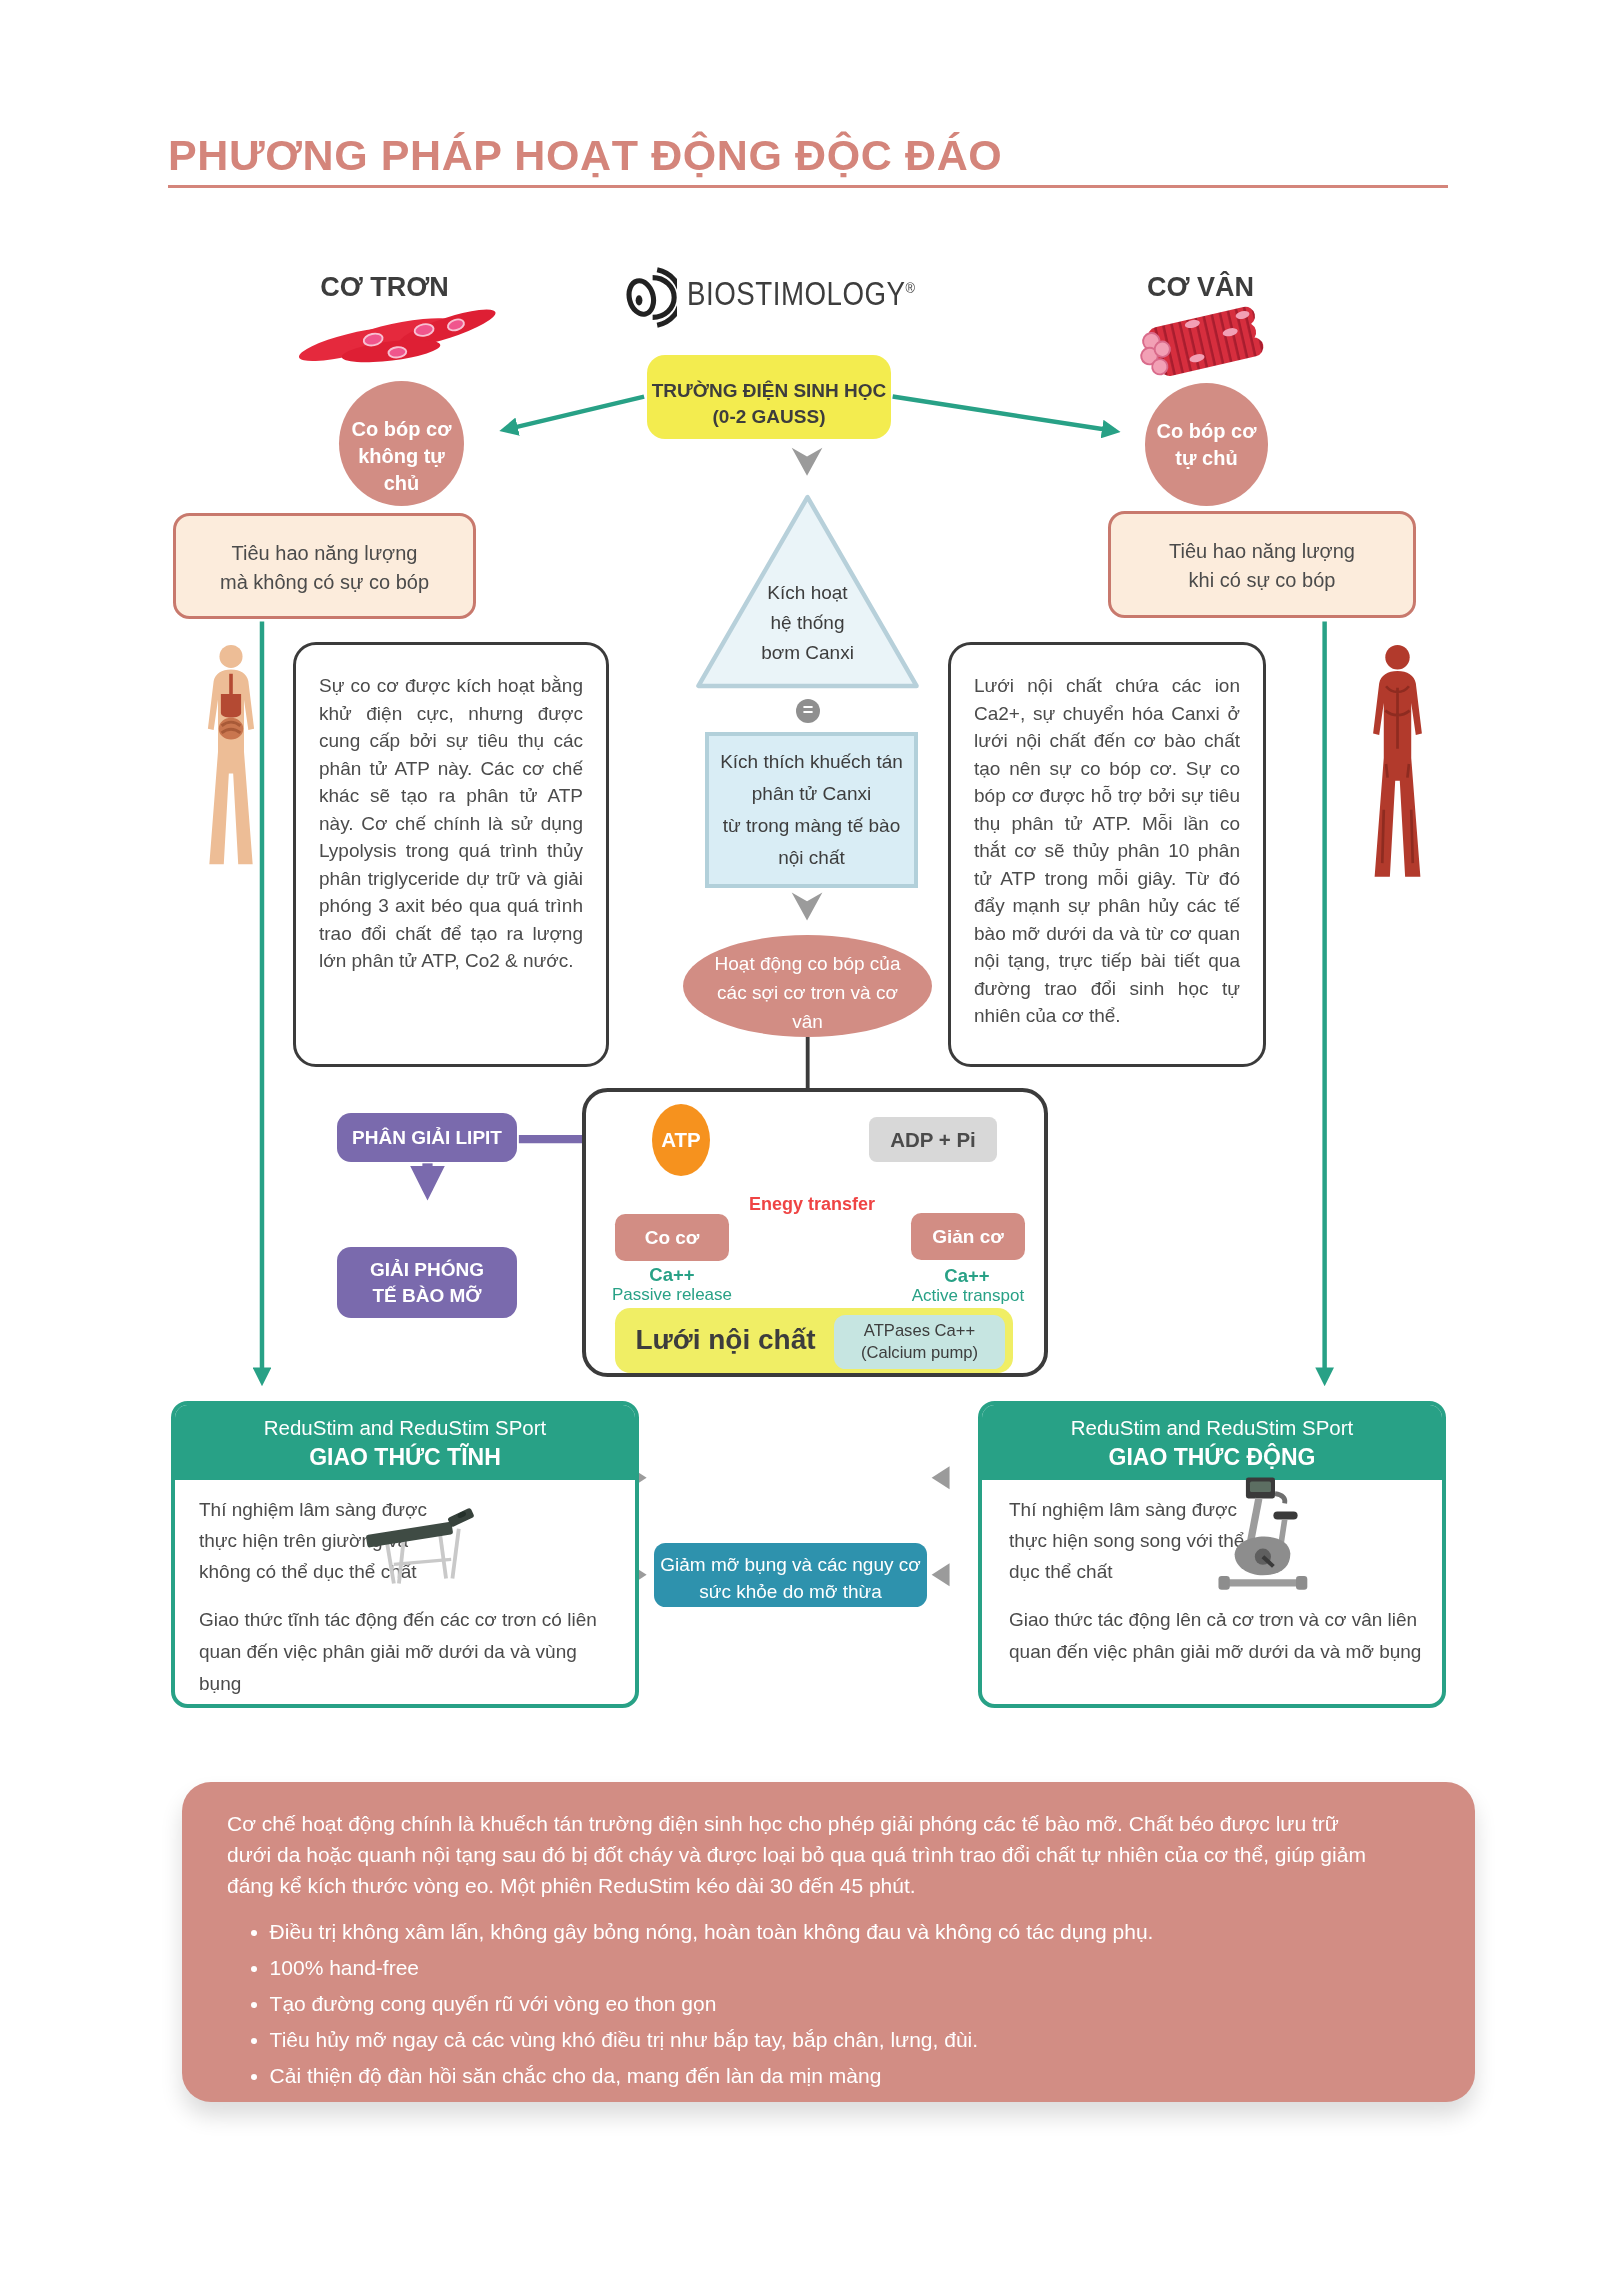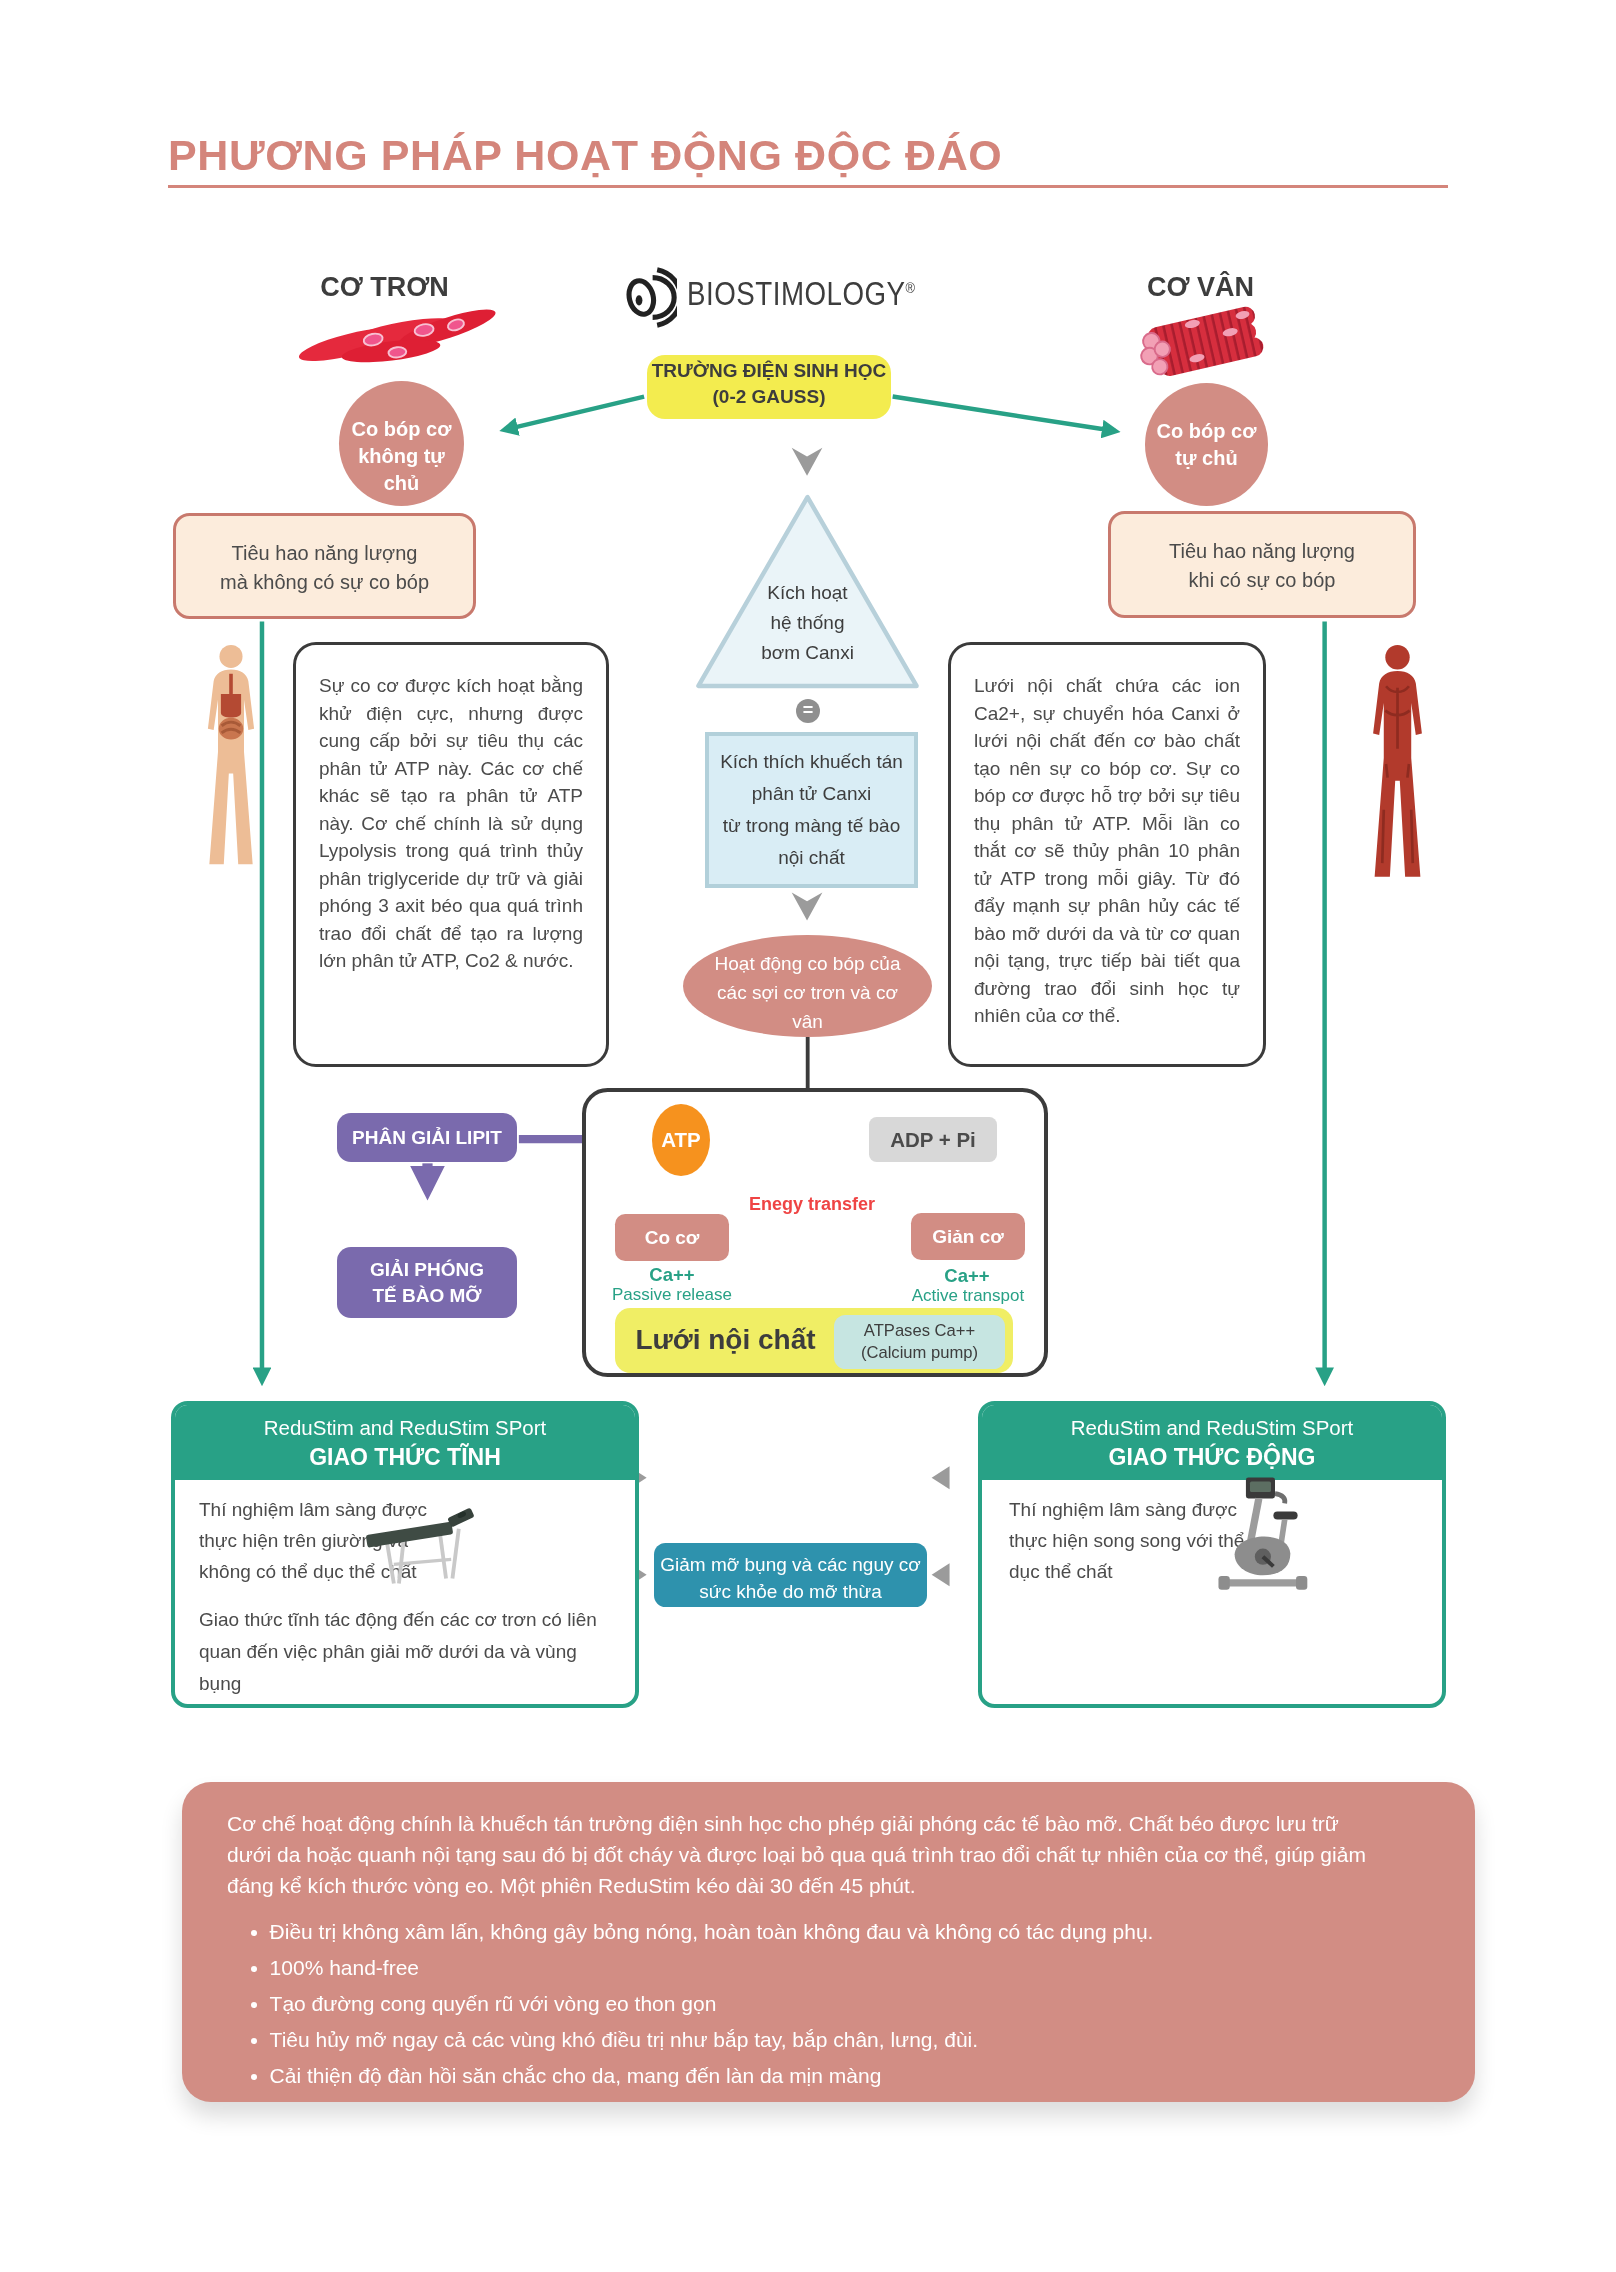--- a/index.html
+++ b/index.html
@@ -78,21 +78,21 @@
     <path d="M55,6 A52,50 0 0 1 55,104" fill="none" stroke="#222" stroke-width="9"></path>
     <path d="M47,20 A38,35 0 0 1 47,90" fill="none" stroke="#222" stroke-width="9"></path>
     <ellipse cx="27" cy="55" rx="21" ry="30" fill="none" stroke="#222" stroke-width="9" transform="rotate(-14 27 55)"></ellipse>
     <ellipse cx="23" cy="60" rx="6" ry="9" fill="#222"></ellipse>
   </svg>
   <div class="abs" style="left:687px;top:275px;font-size:33px;color:#3d3d3d;letter-spacing:0.6px;transform:scaleX(.84);transform-origin:left top;">
     <span>BIOSTIMOLOGY</span><sup style="font-size:15.3px;">®</sup>
   </div>
 
   <div class="abs txt ctr" style="left:647px;top:355px;width:244px;height:61px;background:#f3ec4f;border-radius:18px;
-              font-size:19px;font-weight:bold;color:#3d3d3d;line-height:26px;padding-top:3px;">TRƯỜNG ĐIỆN SINH HỌC
+              font-size:19px;font-weight:bold;color:#3d3d3d;line-height:26px;padding-top:23px;">TRƯỜNG ĐIỆN SINH HỌC
 (0-2 GAUSS)</div>
 
   <div class="abs ctr" style="left:295px;top:272px;width:179px;font-size:27px;font-weight:bold;color:#3d3d3d;">CƠ TRƠN</div>
   <svg class="abs" style="left:295px;top:295px;" width="206" height="84" viewBox="0 0 322 132">
     <ellipse cx="85" cy="78" rx="82" ry="17" fill="#e5293d" transform="rotate(-14 85 78)"></ellipse>
     <ellipse cx="170" cy="60" rx="88" ry="18" fill="#e5293d" transform="rotate(-10 170 60)"></ellipse>
     <ellipse cx="238" cy="52" rx="80" ry="16" fill="#de1f34" transform="rotate(-18 238 52)"></ellipse>
     <ellipse cx="150" cy="88" rx="78" ry="15" fill="#de1f34" transform="rotate(-7 150 88)"></ellipse>
     <ellipse cx="122" cy="70" rx="15" ry="9" fill="#f0568d" stroke="#f8c1d2" stroke-width="3" transform="rotate(-12 122 70)"></ellipse>
     <ellipse cx="202" cy="55" rx="15" ry="9" fill="#f0568d" stroke="#f8c1d2" stroke-width="3" transform="rotate(-10 202 55)"></ellipse>
@@ -238,20 +238,21 @@
       <line x1="58" y1="28" x2="48" y2="80" stroke="#9c9c9c" stroke-width="9"></line>
       <rect x="76" y="44" width="30" height="10" rx="5" fill="#3a3a3a"></rect>
       <line x1="90" y1="54" x2="84" y2="94" stroke="#9c9c9c" stroke-width="7"></line>
       <path d="M28,97 C30,70 95,66 97,96 C97,113 85,123 63,123 C45,123 28,113 28,97 Z" fill="#8d8d8d"></path>
       <circle cx="63" cy="100" r="10" fill="#5f5f5f"></circle>
       <line x1="63" y1="100" x2="76" y2="112" stroke="#3a3a3a" stroke-width="5"></line>
       <rect x="14" y="128" width="98" height="9" rx="4" fill="#9c9c9c"></rect>
       <rect x="8" y="124" width="14" height="17" rx="4" fill="#8d8d8d"></rect>
       <rect x="104" y="124" width="14" height="17" rx="4" fill="#8d8d8d"></rect>
     </svg>
+    <div style="position:absolute;left:27px;top:199px;width:419px;font-size:19px;line-height:32px;color:#4b4b4b;">Giao thức tác động lên cả cơ trơn và cơ vân liên quan đến việc phân giải mỡ dưới da và mỡ bụng</div>
   </div>
 
   <div class="abs txt ctr" style="left:654px;top:1543px;width:273px;height:56px;background:#2e92ad;border-radius:11.5px;color:#fff;
               font-size:19px;line-height:27px;padding-top:7.7px;">Giảm mỡ bụng và các nguy cơ
 sức khỏe do mỡ thừa</div>
 
   <div class="abs" style="left:182px;top:1782px;width:1253px;height:320px;background:#d28d84;border-radius:29px;color:#fff;
               box-shadow:0 14px 22px rgba(0,0,0,0.14);padding-left:40px;">
     <div style="position:absolute;left:45px;top:25.6px;width:1157px;font-size:21px;line-height:31px;">Cơ chế hoạt động chính là khuếch tán trường điện sinh học cho phép giải phóng các tế bào mỡ. Chất béo được lưu trữ dưới da hoặc quanh nội tạng sau đó bị đốt cháy và được loại bỏ qua quá trình trao đổi chất tự nhiên của cơ thể, giúp giảm đáng kể kích thước vòng eo. Một phiên ReduStim kéo dài 30 đến 45 phút.</div>
     <ul class="blist" style="position:absolute;left:62px;top:139px;width:1125px;font-size:21px;line-height:22px;">

